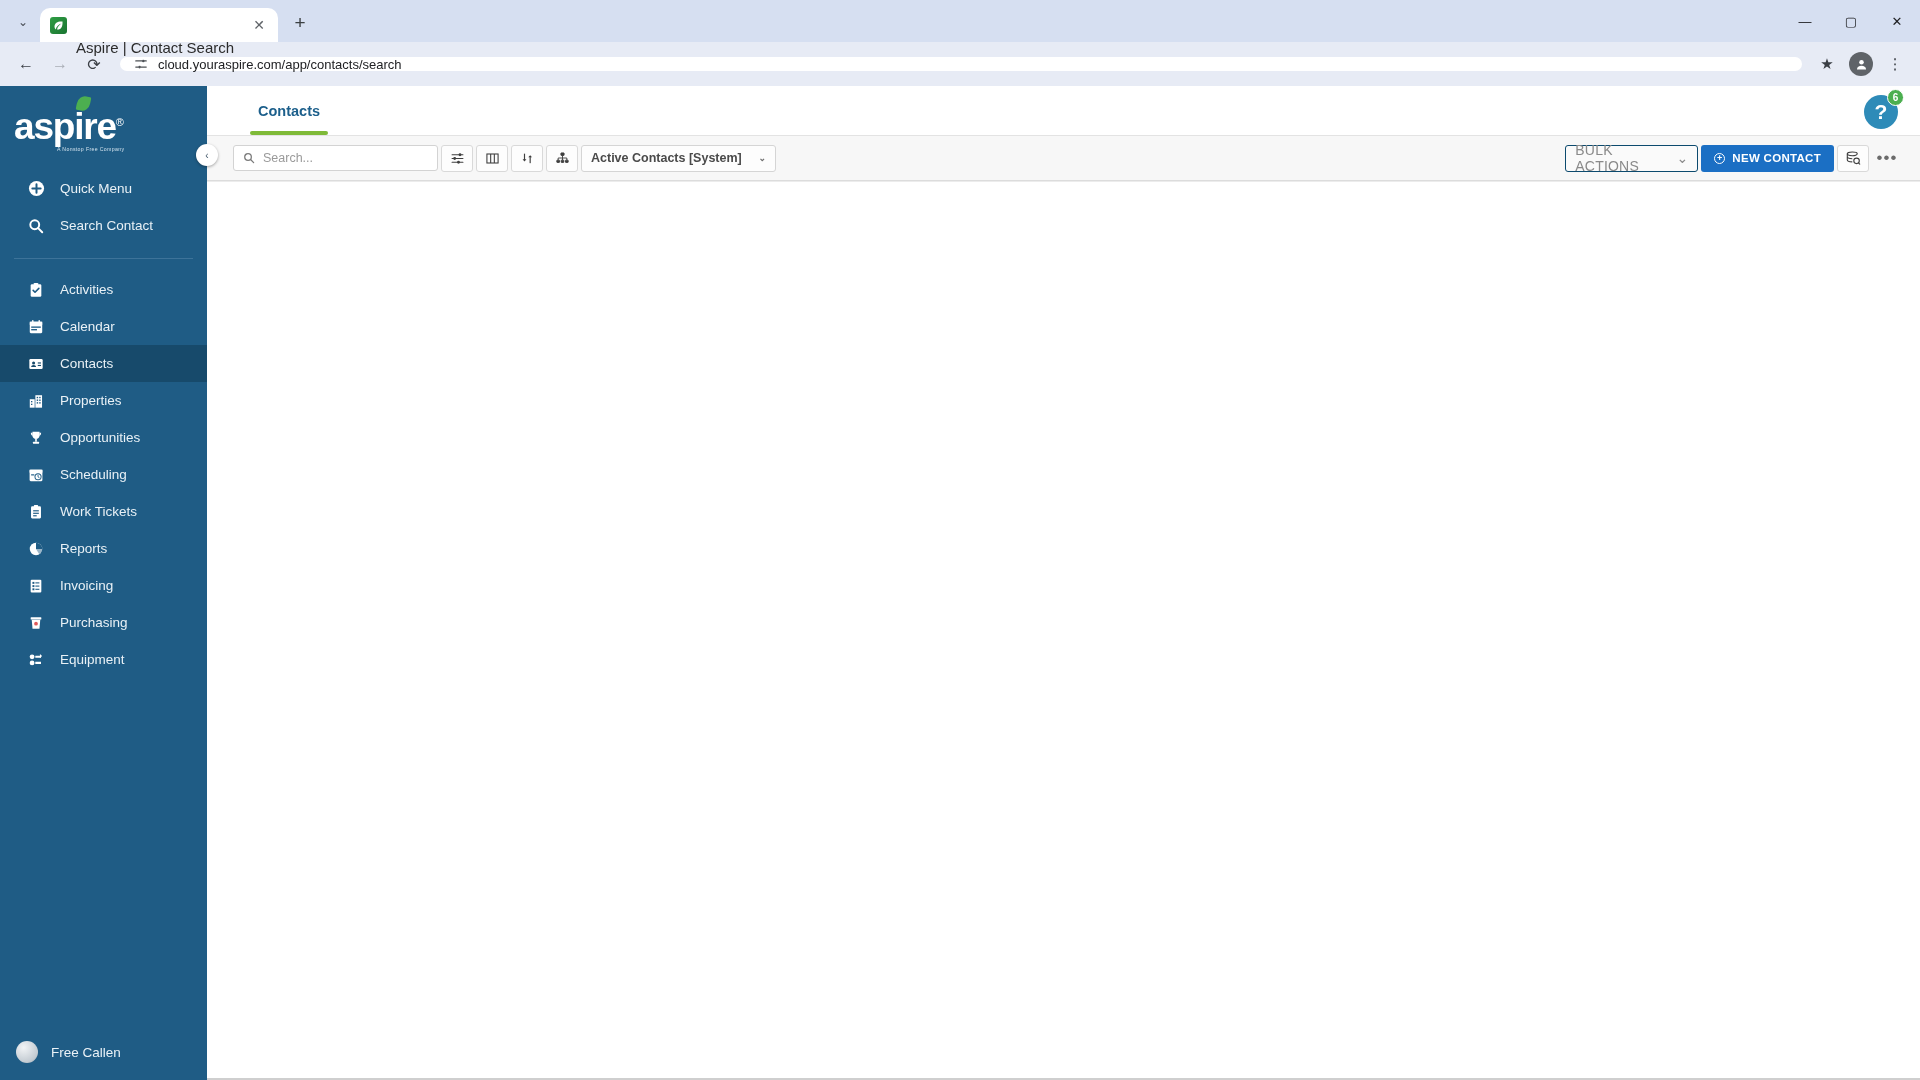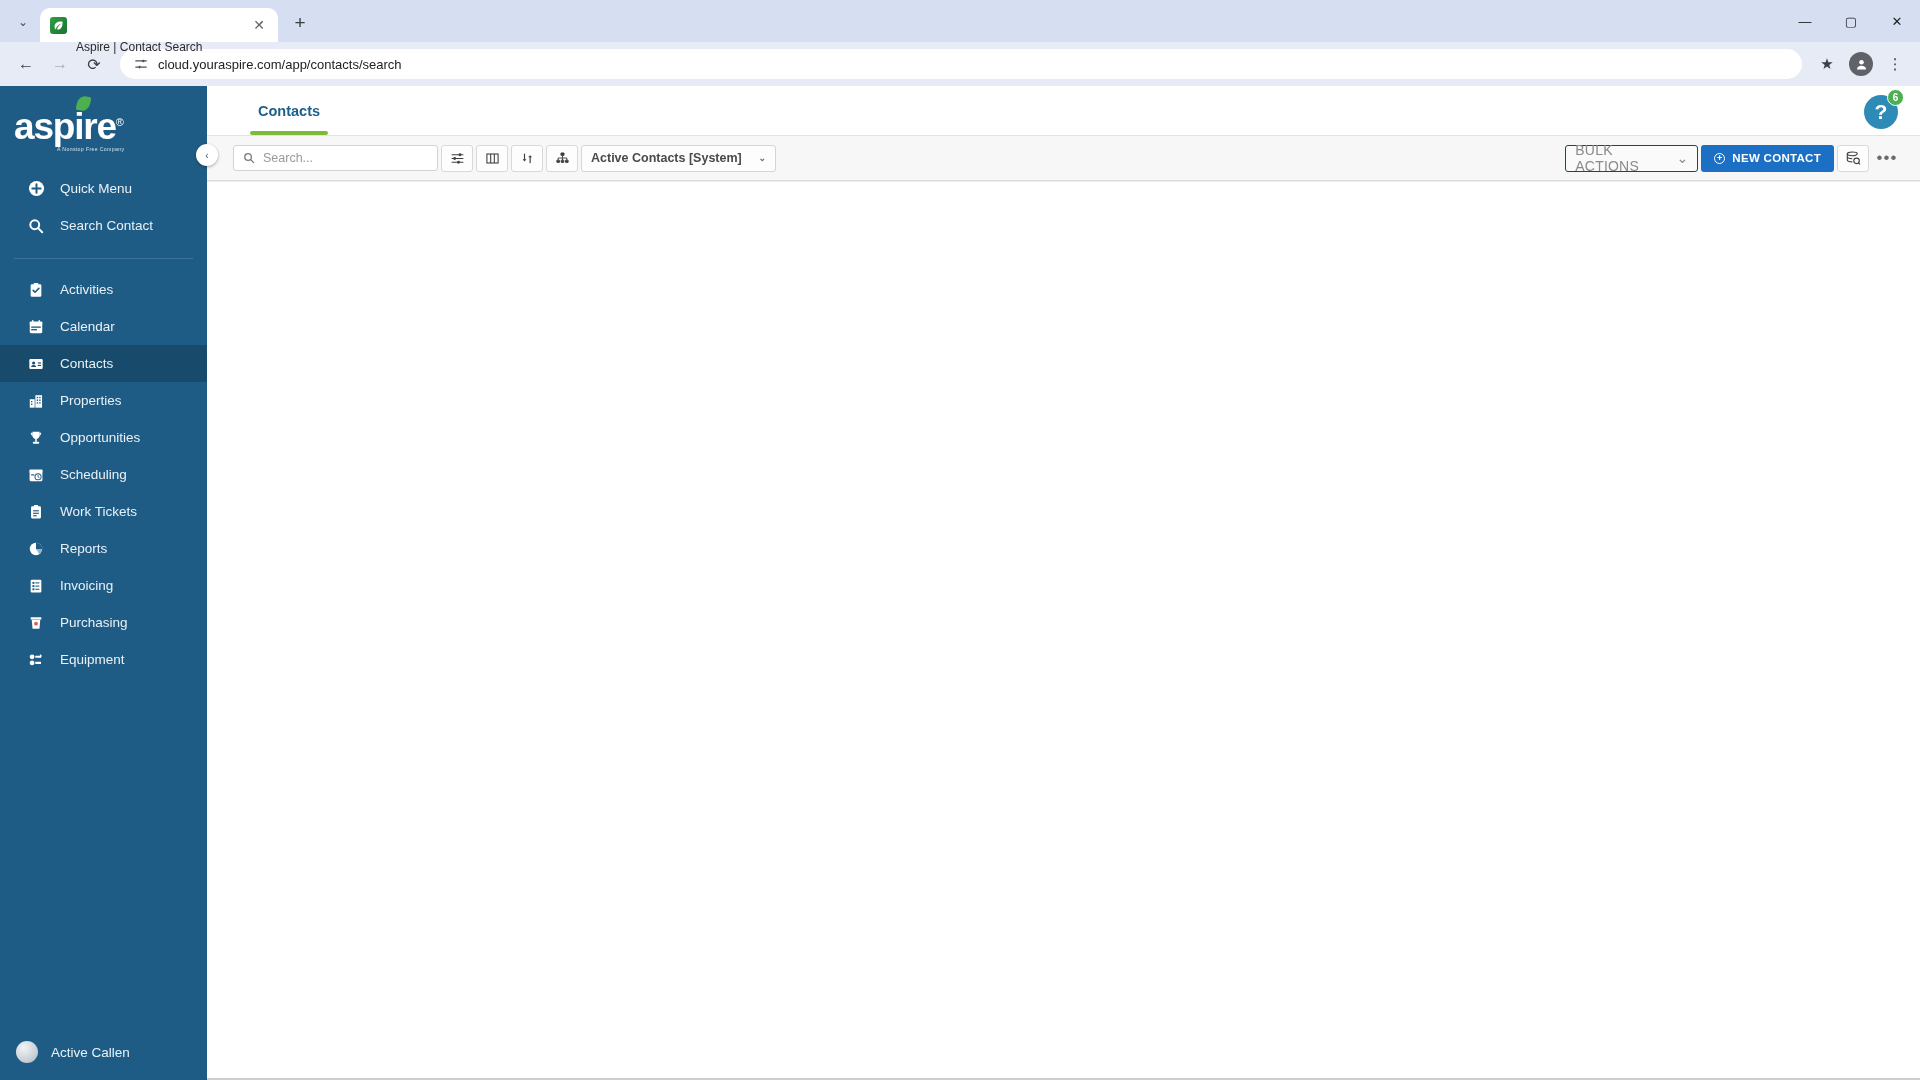--- a/index.html
+++ b/index.html
@@ -25,21 +25,21 @@
     background: #ffffff; border-radius: 10px 10px 0 0;
     display: flex; align-items: center; gap: 9px; padding: 0 10px;
     position: relative;
   }
   .tab-favicon {
     width: 17px; height: 17px; border-radius: 3px;
     background: linear-gradient(135deg,#2f9e44 0%, #1a7431 100%);
     display:flex; align-items:center; justify-content:center; flex: 0 0 17px;
   }
   .tab-title {
-    font-size: 12px; color: #2b2b2b; white-space: nowrap;
+    font-size: 15px; color: #2b2b2b; white-space: nowrap;
     overflow: hidden; text-overflow: ellipsis; flex: 1; margin-top: 44px;
   }
   .tab-close { font-size: 14px; color: #5f6368; width: 18px; text-align:center; }
   .new-tab { width: 32px; height: 32px; display:flex; align-items:center; justify-content:center;
     color:#3c4043; font-size: 19px; margin-bottom: 3px; margin-left: 6px; }
 
   .winctl { position: absolute; right: 0; top: 0; height: 42px; display: flex; align-items: center; }
   .winctl div {
     width: 46px; height: 42px; display: flex; align-items: center; justify-content: center;
     color: #202124; font-size: 13px;
@@ -48,21 +48,21 @@
   .toolbar-row {
     height: 44px; background: #e7ebf5; display: flex; align-items: center;
     padding: 0 10px; gap: 2px; flex: 0 0 44px;
   }
   .navbtn {
     width: 32px; height: 32px; display: flex; align-items: center; justify-content: center;
     color: #3b3f45; font-size: 16px; border-radius: 50%;
   }
   .navbtn.disabled { color: #a9adb5; }
   .omnibox {
-    flex: 1; height: 30px; background: #ffffff; border-radius: 16px;
+    flex: 1; height: 14px; background: #ffffff; border-radius: 16px;
     display: flex; align-items: center; gap: 10px; padding: 0 14px; margin: 0 8px;
   }
   .omni-icon { display:flex; align-items:center; color:#4d5156; }
   .omni-url { font-size: 13px; color: #202124; white-space: nowrap; }
   .omni-right { display: flex; align-items: center; gap: 4px; }
   .chrome-icon {
     width: 30px; height: 30px; display:flex; align-items:center; justify-content:center;
     color:#3b3f45; font-size: 15px;
   }
   .avatar-chip {
@@ -441,21 +441,21 @@
               </svg>
           </span>
           <span>Equipment</span>
         </div>
       </div>
 
       <div class="nav-spacer"></div>
 
       <div class="profile">
         <span class="profile-av"></span>
-        <span>Active Callen</span>
+        <span>Free Callen</span>
       </div>
 
       <div class="collapse-btn">‹</div>
     </div>
 
     <div class="main">
 
       <div class="tabbar">
         <div class="apptab active">Contacts</div>
 

